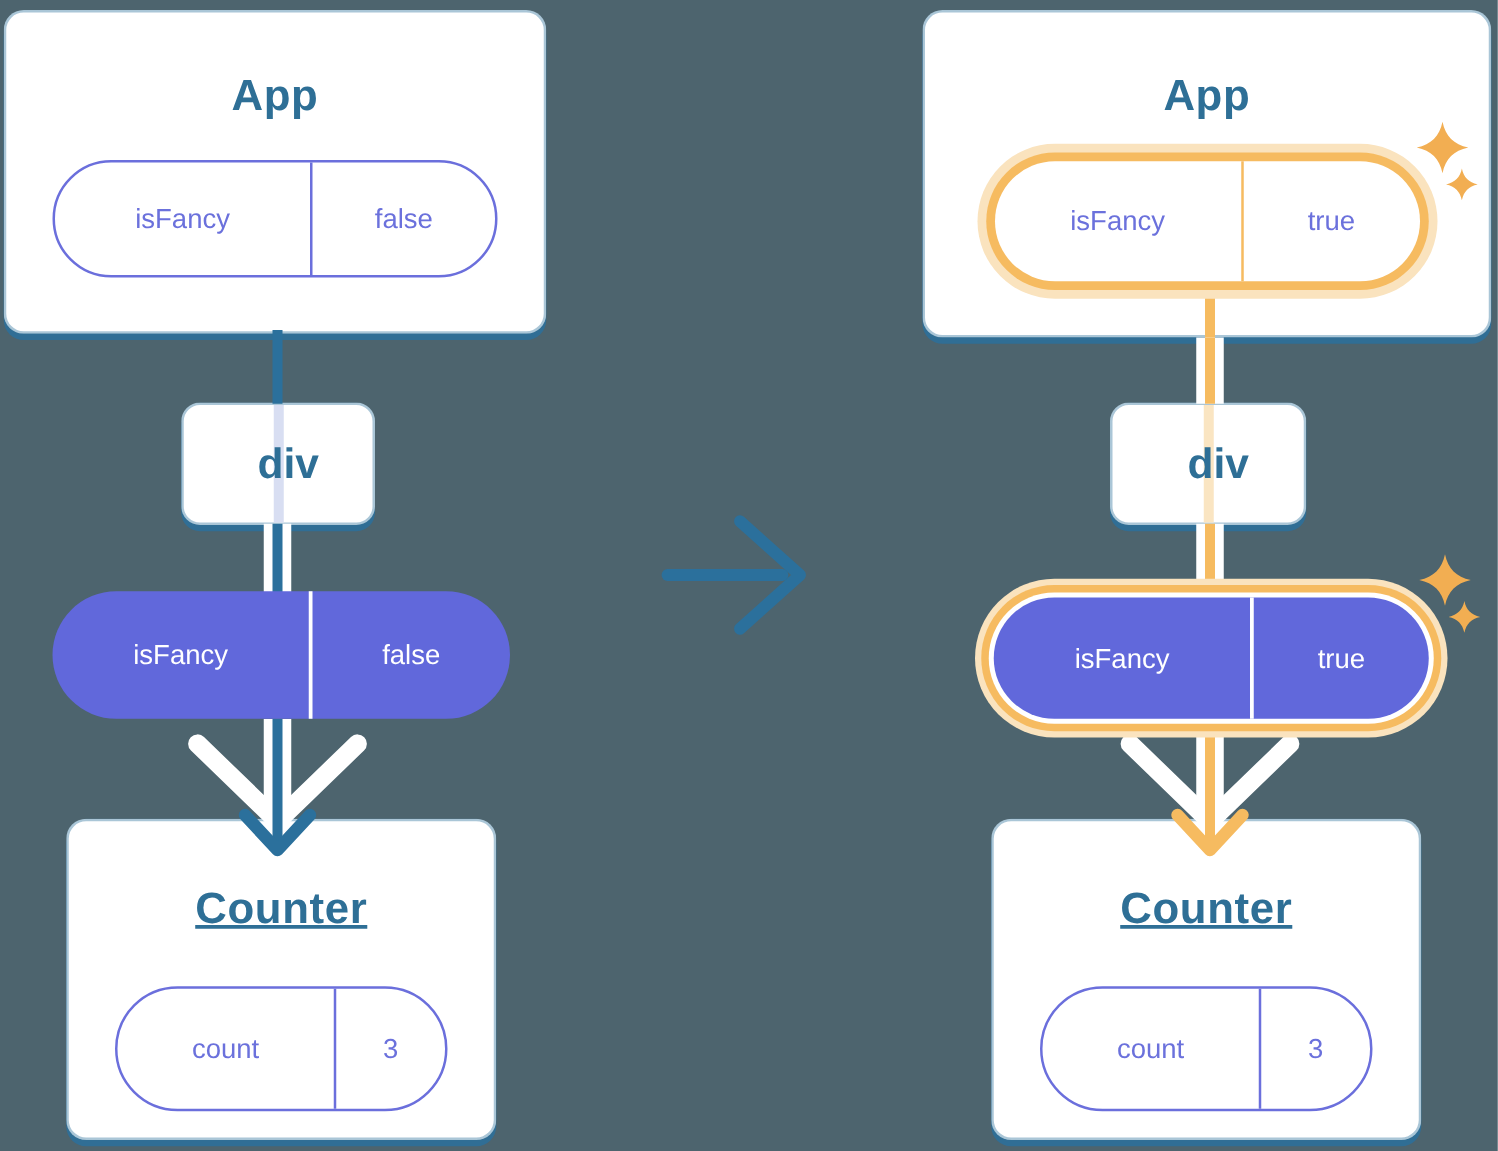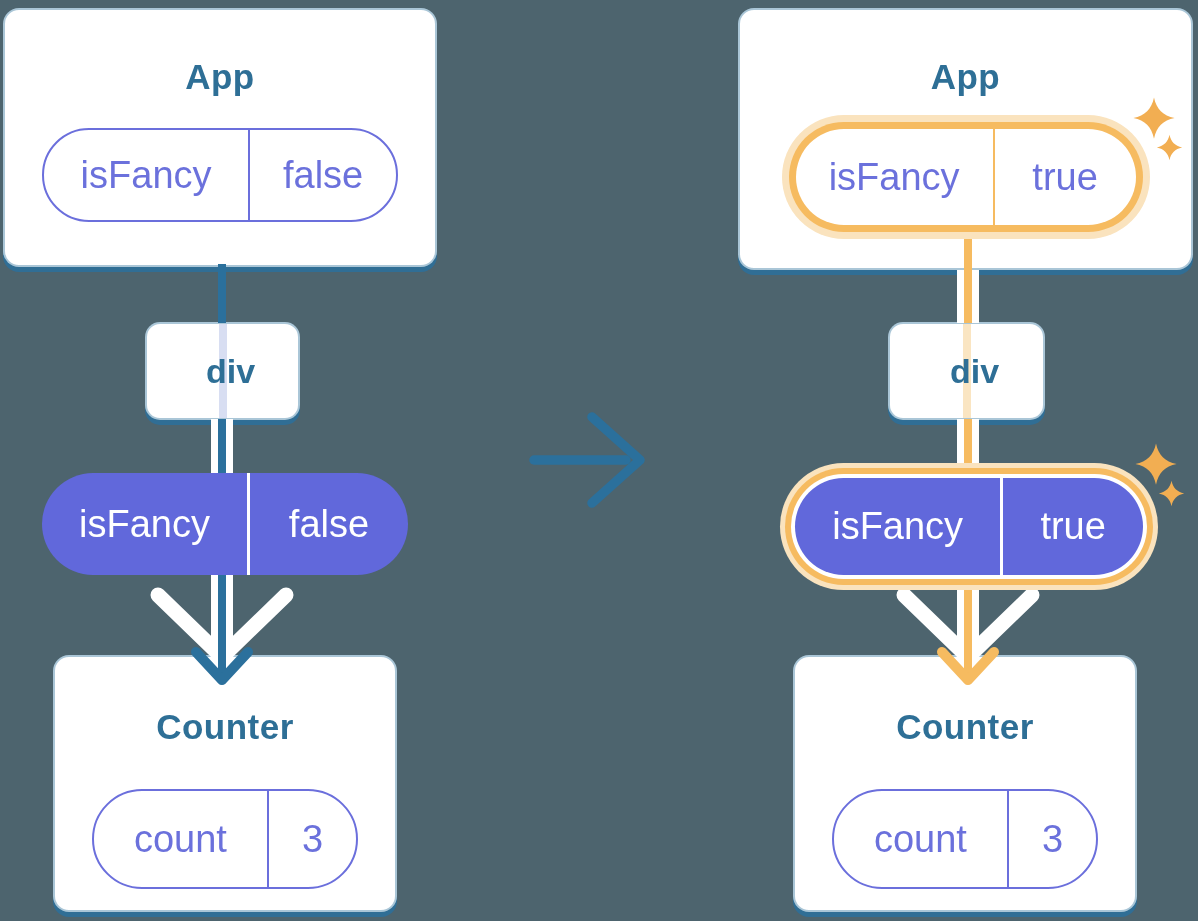--- a/index.html
+++ b/index.html
@@ -13,39 +13,39 @@
     position:absolute;background:#FFFFFF;border-radius:16px;
     border:2px solid rgba(43,112,156,0.40);
     box-shadow:0 5px 0 rgba(43,112,156,0.85);
     box-sizing:border-box;
   }
   .card-title{
     position:absolute;left:0;width:100%;text-align:center;
     color:#2E6F96;font-weight:700;font-size:35px;letter-spacing:0.5px;
   }
   .app .card-title{top:47px;}
-  .counter .card-title{top:50px;}
+  .counter .card-title{top:50px;text-decoration:underline;}
   .small-card{
     position:absolute;background:#FFFFFF;border-radius:15px;
     border:2px solid rgba(43,112,156,0.40);
     box-shadow:0 5px 0 rgba(43,112,156,0.85);
     box-sizing:border-box;
     display:flex;align-items:center;justify-content:center;
     color:#2E6F96;font-weight:700;font-size:34px;
   }
   .small-card .label{position:relative;z-index:2;margin-left:16px;}
   .through{position:absolute;left:50%;top:0;bottom:0;width:8px;transform:translateX(-50%);z-index:1;}
   #l-div .through{background:#D8DEF2;}
   #r-div .through{background:#FAE5C2;}
 
   
   .pill{
     position:absolute;left:50%;transform:translateX(-50%);
     border-radius:999px;display:flex;align-items:stretch;
-    box-sizing:border-box;font-size:38px;z-index:3;
+    box-sizing:border-box;font-size:22px;z-index:3;
   }
   .pill .seg{display:flex;align-items:center;justify-content:center;}
   .pill.outline{background:#FFFFFF;border:2.5px solid #6B6FDC;color:#6B71DC;}
   .pill.outline .seg.name{border-right:2.5px solid #6B6FDC;}
   .pill.outline.hl{border:none;color:#6B71DC;
     box-shadow:0 0 0 7px #F6BB60,0 0 0 14px #FAE3BE;}
   .pill.outline.hl .seg.name{border-right:2.5px solid #F6BB60;}
   .pill.solid{background:#6168DB;color:#FFFFFF;}
   .pill.solid .seg.name{border-right:3px solid #FFFFFF;}
   .pill.solid.hl{box-shadow:0 0 0 4px #FFFFFF,0 0 0 10px #F6BB60,0 0 0 15px #FAE3BE;}

